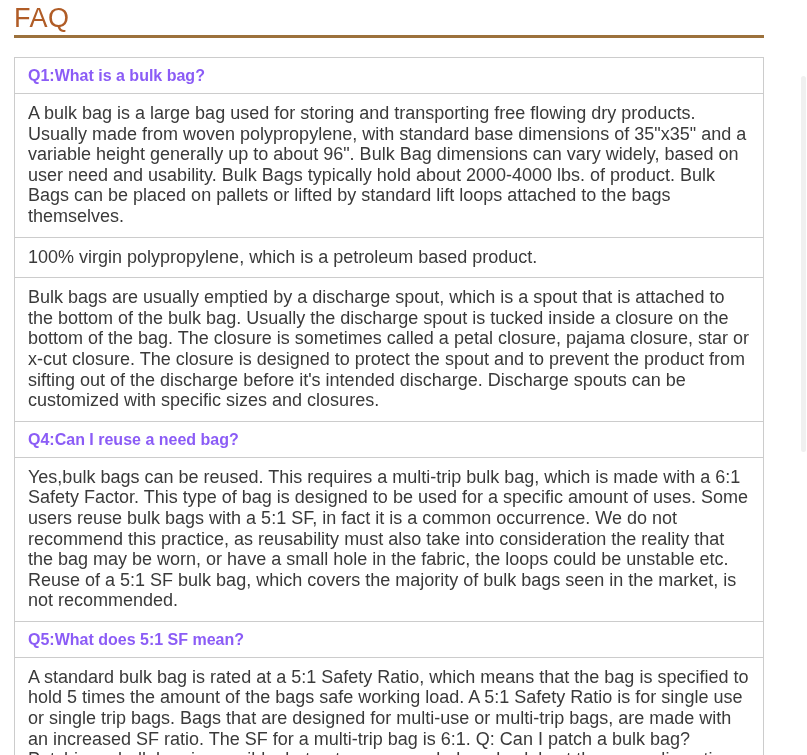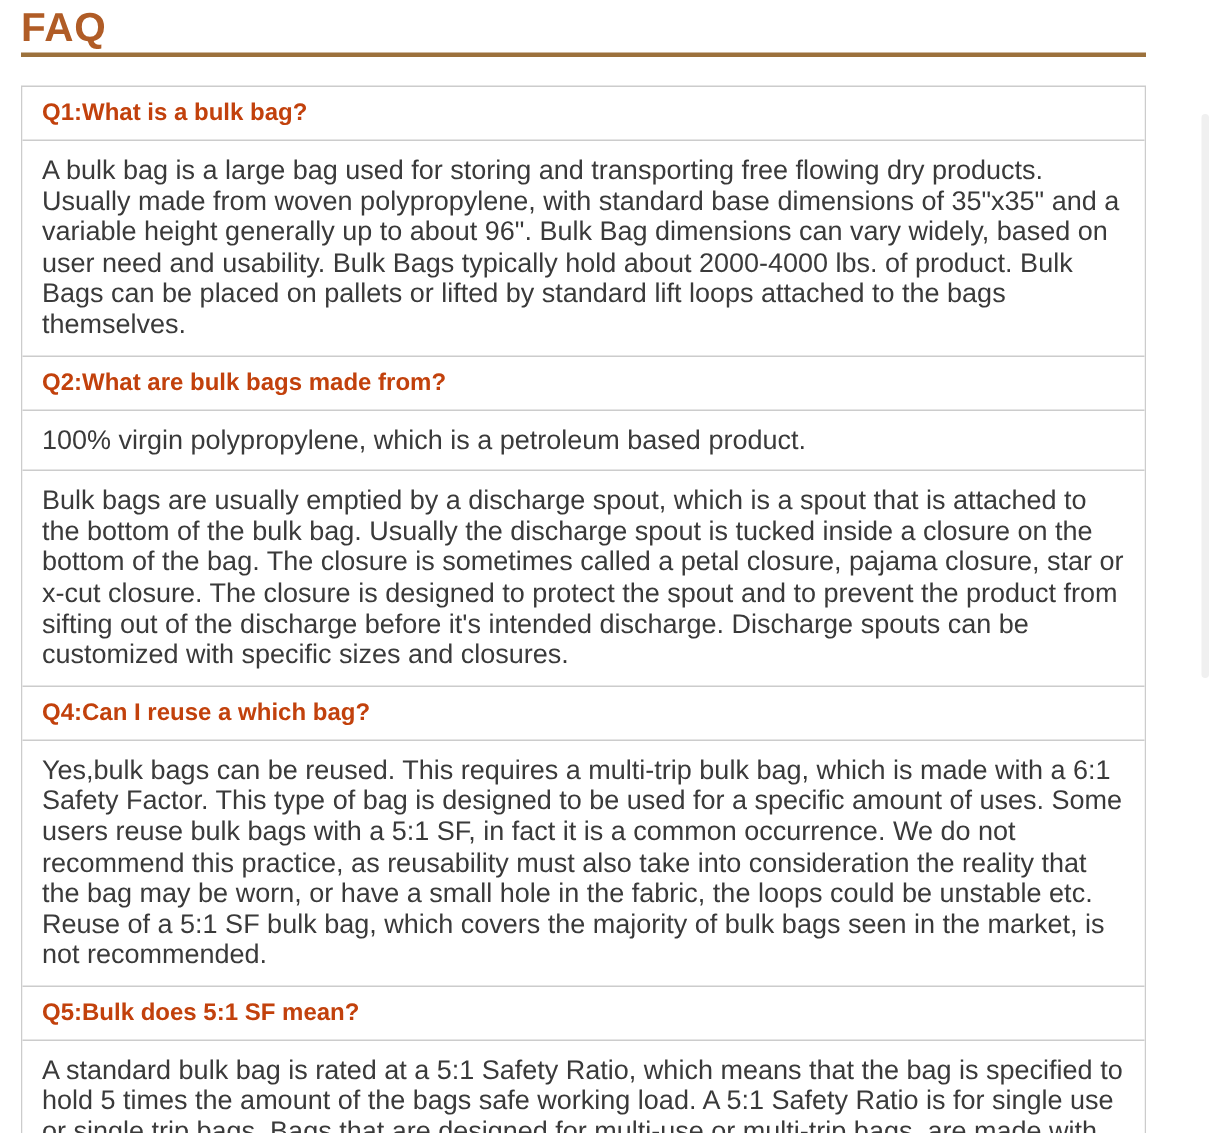--- a/index.html
+++ b/index.html
@@ -13,41 +13,41 @@
   .page {
     position: absolute;
     left: 14px;
     top: 0;
     width: 750px;
   }
   .page-title {
     margin-top: 3px;
     font-size: 27px;
     line-height: 30px;
-    font-weight: 700;
+    font-weight: 400;
     color: #b05c26;
     letter-spacing: 0.5px;
   }
   .title-rule {
     margin-top: 2px;
     height: 3px;
     background: #9c713c;
     border: none;
   }
   .faq-list {
     margin-top: 19px;
     border: 1px solid #cccccc;
     background: #ffffff;
   }
   .faq-question {
     padding: 8px 13px 7px 13px;
     font-size: 16px;
     line-height: 20px;
     font-weight: 700;
-    color: #c2410c;
+    color: #8b5cf6;
     border-bottom: 1px solid #cccccc;
     background: #ffffff;
     cursor: pointer;
   }
   .faq-answer {
     padding: 9px 13px 10px 13px;
     font-size: 18px;
     line-height: 20.6px;
     color: #3a3a3a;
     border-bottom: 1px solid #cccccc;
@@ -74,34 +74,33 @@
   <div class="title-rule"></div>
 
   <div class="faq-list">
 
     <div class="faq-item">
       <div class="faq-question">Q1:What is a bulk bag?</div>
       <div class="faq-answer">A bulk bag is a large bag used for storing and transporting free flowing dry products. Usually made from woven polypropylene, with standard base dimensions of 35"x35" and a variable height generally up to about 96". Bulk Bag dimensions can vary widely, based on user need and usability. Bulk Bags typically hold about 2000-4000 lbs. of product. Bulk Bags can be placed on pallets or lifted by standard lift loops attached to the bags themselves.</div>
     </div>
 
     <div class="faq-item">
-      <div class="faq-question">Q2:What are bulk bags made from?</div>
       <div class="faq-answer">100% virgin polypropylene, which is a petroleum based product.</div>
     </div>
 
     <div class="faq-item">
       <div class="faq-answer">Bulk bags are usually emptied by a discharge spout, which is a spout that is attached to the bottom of the bulk bag. Usually the discharge spout is tucked inside a closure on the bottom of the bag. The closure is sometimes called a petal closure, pajama closure, star or x-cut closure. The closure is designed to protect the spout and to prevent the product from sifting out of the discharge before it's intended discharge. Discharge spouts can be customized with specific sizes and closures.</div>
     </div>
 
     <div class="faq-item">
-      <div class="faq-question">Q4:Can I reuse a which bag?</div>
+      <div class="faq-question">Q4:Can I reuse a need bag?</div>
       <div class="faq-answer">Yes,bulk bags can be reused. This requires a multi-trip bulk bag, which is made with a 6:1 Safety Factor. This type of bag is designed to be used for a specific amount of uses. Some users reuse bulk bags with a 5:1 SF, in fact it is a common occurrence. We do not recommend this practice, as reusability must also take into consideration the reality that the bag may be worn, or have a small hole in the fabric, the loops could be unstable etc. Reuse of a 5:1 SF bulk bag, which covers the majority of bulk bags seen in the market, is not recommended.</div>
     </div>
 
     <div class="faq-item">
-      <div class="faq-question">Q5:Bulk does 5:1 SF mean?</div>
+      <div class="faq-question">Q5:What does 5:1 SF mean?</div>
       <div class="faq-answer">A standard bulk bag is rated at a 5:1 Safety Ratio, which means that the bag is specified to hold 5 times the amount of the bags safe working load. A 5:1 Safety Ratio is for single use or single trip bags. Bags that are designed for multi-use or multi-trip bags, are made with an increased SF ratio. The SF for a multi-trip bag is 6:1. Q: Can I patch a bulk bag? Patching a bulk bag is possible, but not recommended, and solely at the users discretion and risk.</div>
     </div>
 
   </div>
 </div>
 
 <div class="scrollbar-thumb"></div>
 
 </body></html>

